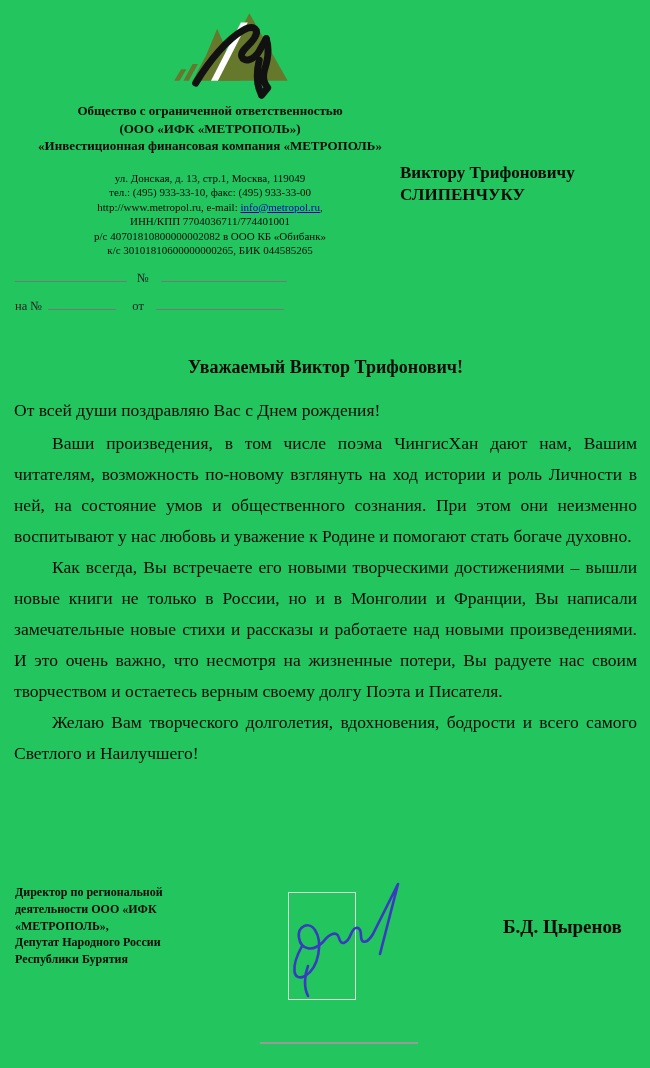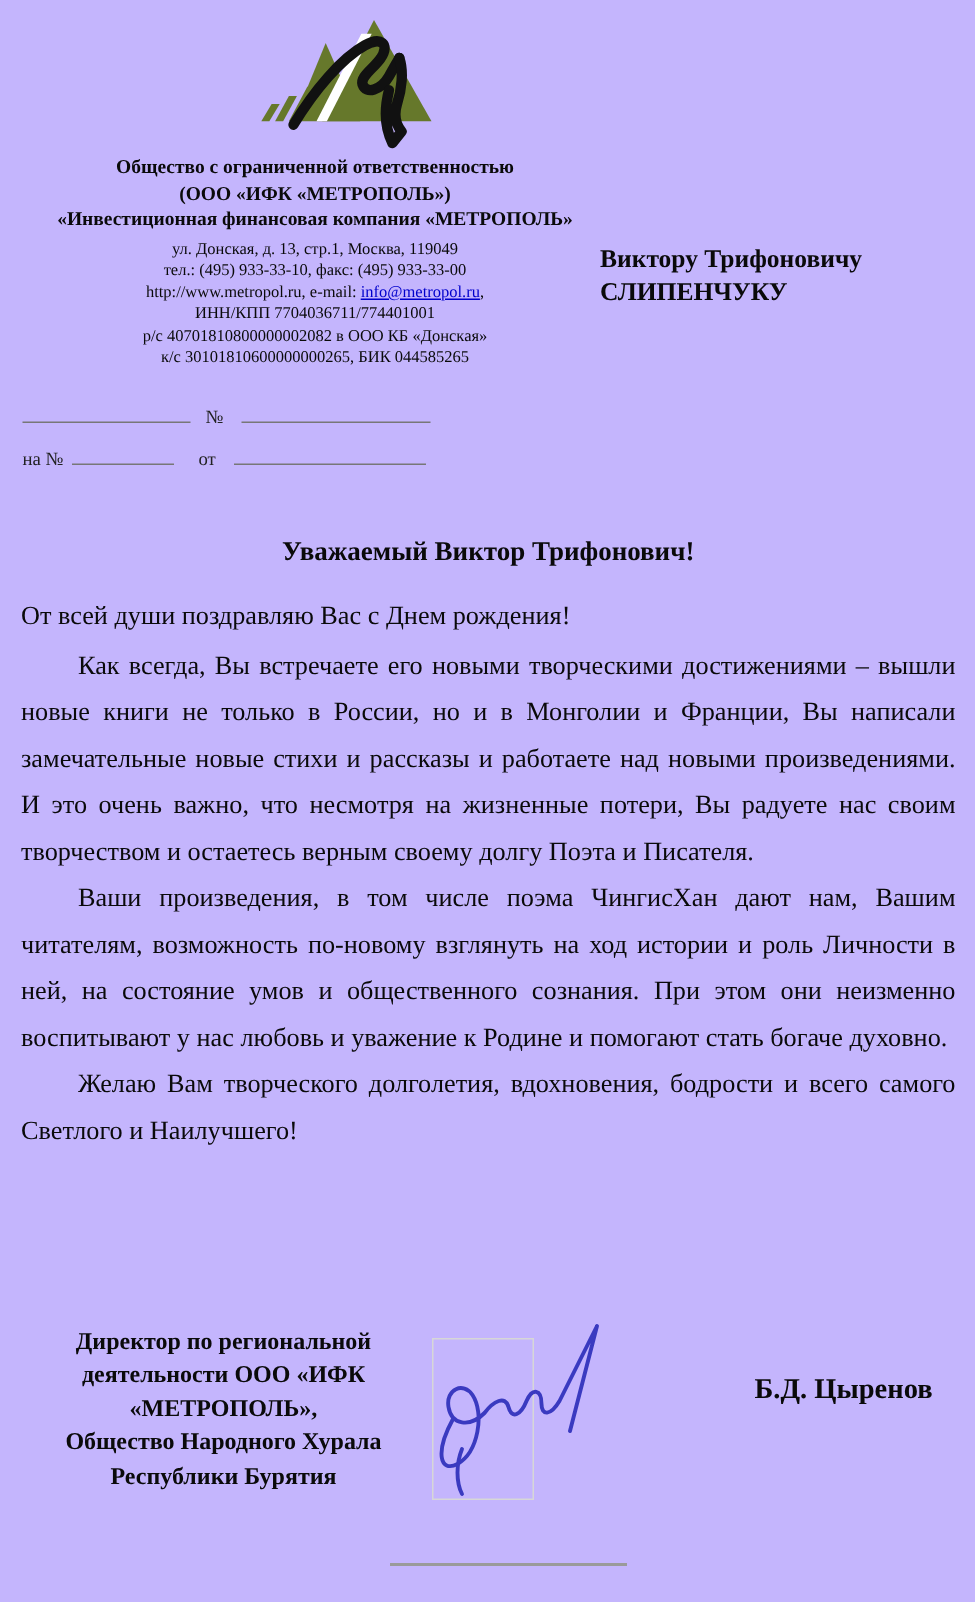--- a/index.html
+++ b/index.html
@@ -1,42 +1,42 @@
 <!DOCTYPE html>
 <html lang="ru"><head>
 <meta charset="utf-8">
 <style>
   html,body{margin:0;padding:0;background:#fff;}
   .page{
-    position:relative;width:650px;height:1068px;background:#c4b5fd;overflow:hidden;
+    position:relative;width:650px;height:1068px;background:#22c55e;overflow:hidden;
     font-family:"Liberation Serif","DejaVu Serif",serif;color:#0a0a0a;
   }
   
   .letterhead{position:absolute;left:10px;top:8px;width:400px;text-align:center;}
   .logo-wrap{padding-left:48px;height:92px;}
   .company{font-weight:bold;font-size:13px;line-height:1.35;margin-top:2px;}
-  .contacts{font-size:11px;line-height:1.32;margin-top:4px;}
+  .contacts{font-size:11px;line-height:1.32;margin-top:16px;}
   .email-link{color:#0000cc;text-decoration:underline;cursor:pointer;}
   
   .recipient{position:absolute;left:400px;top:162px;font-weight:bold;font-size:17px;line-height:1.3;}
   
   .refs{position:absolute;left:15px;top:268px;width:320px;font-size:12.5px;color:#222;}
   .refs .row{margin-bottom:10px;white-space:nowrap;}
   .blank{display:inline-block;border-bottom:1px solid #777;height:13px;vertical-align:baseline;}
   .b1{width:112px;margin-right:10px;}
   .b2{width:126px;margin-left:12px;}
   .b3{width:68px;margin-left:6px;margin-right:16px;}
   .b4{width:128px;margin-left:12px;}
   
   .letter-body{position:absolute;left:14px;right:13px;top:348px;font-size:17.5px;line-height:31px;}
   .salutation{text-align:center;font-weight:bold;font-size:18px;margin:4px 0 12px 0;}
   .p-center{margin:0 0 2px 0;}
   .par{margin:0;text-align:justify;text-indent:38px;}
   
-  .sig-title{position:absolute;left:15px;top:884px;width:268px;font-weight:bold;font-size:16px;line-height:1.4;text-align:center;}
+  .sig-title{position:absolute;left:15px;top:884px;width:268px;font-weight:bold;font-size:12px;line-height:1.4;}
   .sig-box{position:absolute;left:288px;top:892px;width:66px;height:106px;border:1px solid #d7d7d7;}
   .sig-ink{position:absolute;left:278px;top:868px;width:158px;height:142px;}
   .sig-name{position:absolute;left:503px;top:916px;font-weight:bold;font-size:19px;}
   .bottom-line{position:absolute;left:260px;top:1042px;width:158px;border-top:2px solid #9a9a9a;}
 </style>
 </head>
 <body>
 
 <div class="page">
 
@@ -63,21 +63,21 @@
     <div class="company">
       <div>Общество с ограниченной ответственностью</div>
       <div>(ООО «ИФК «МЕТРОПОЛЬ»)</div>
       <div>«Инвестиционная финансовая компания «МЕТРОПОЛЬ»</div>
     </div>
     <div class="contacts">
       <div>ул. Донская, д. 13, стр.1, Москва, 119049</div>
       <div>тел.: (495) 933-33-10,  факс: (495) 933-33-00</div>
       <div><span>http://www.metropol.ru, e-mail: </span><span class="email-link">info@metropol.ru</span><span>,</span></div>
       <div>ИНН/КПП 7704036711/774401001</div>
-      <div>р/с 40701810800000002082 в ООО КБ «Донская»</div>
+      <div>р/с 40701810800000002082 в ООО КБ «Обибанк»</div>
       <div>к/с 30101810600000000265, БИК 044585265</div>
     </div>
   </div>
 
   <div class="recipient">
     <div>Виктору Трифоновичу</div>
     <div>СЛИПЕНЧУКУ</div>
   </div>
 
   <div class="refs">
@@ -85,30 +85,30 @@
       <span class="blank b1"></span><span>№</span><span class="blank b2"></span>
     </div>
     <div class="row">
       <span>на №</span><span class="blank b3"></span><span>от</span><span class="blank b4"></span>
     </div>
   </div>
 
   <div class="letter-body">
     <div class="salutation">Уважаемый Виктор Трифонович!</div>
     <p class="p-center">От всей души поздравляю Вас с Днем рождения!</p>
+    <p class="par">Ваши произведения, в том числе поэма ЧингисХан дают нам, Вашим читателям, возможность по-новому взглянуть на ход истории и роль Личности в ней, на состояние умов и общественного сознания. При этом они неизменно воспитывают у нас любовь и уважение к Родине и помогают стать богаче духовно.</p>
     <p class="par">Как всегда, Вы встречаете  его новыми творческими достижениями – вышли новые книги не только в России, но и в Монголии и Франции, Вы написали замечательные новые стихи и рассказы  и работаете над новыми произведениями.  И это очень важно, что несмотря на жизненные потери, Вы радуете  нас своим творчеством и остаетесь  верным своему долгу Поэта и Писателя.</p>
-    <p class="par">Ваши произведения, в том числе поэма ЧингисХан дают нам, Вашим читателям, возможность по-новому взглянуть на ход истории и роль Личности в ней, на состояние умов и общественного сознания. При этом они неизменно воспитывают у нас любовь и уважение к Родине и помогают стать богаче духовно.</p>
     <p class="par">Желаю Вам  творческого долголетия, вдохновения, бодрости и всего самого Светлого и Наилучшего!</p>
   </div>
 
   <div class="sig-title">
     <div>Директор по региональной</div>
     <div>деятельности ООО «ИФК</div>
     <div>«МЕТРОПОЛЬ»,</div>
-    <div>Общество Народного Хурала</div>
+    <div>Депутат Народного России</div>
     <div>Республики Бурятия</div>
   </div>
 
   <div class="sig-box"></div>
 
   <div class="sig-ink">
     <svg width="158" height="142" viewBox="0 0 158 142">
       <g fill="none" stroke="#3a3ac0" stroke-width="2.6" stroke-linecap="round" stroke-linejoin="round">
         <path d="M24,78 C12,100 15,114 27,108 C41,100 45,74 37,62 C31,53 19,58 21,70 C23,82 35,84 45,74 C51,66 59,62 61,70 C63,78 69,76 73,66 C77,57 83,58 83,68 C83,76 89,76 95,66 L120,16 L102,86"></path>
         <path d="M30,98 C26,108 26,120 30,128"></path>

